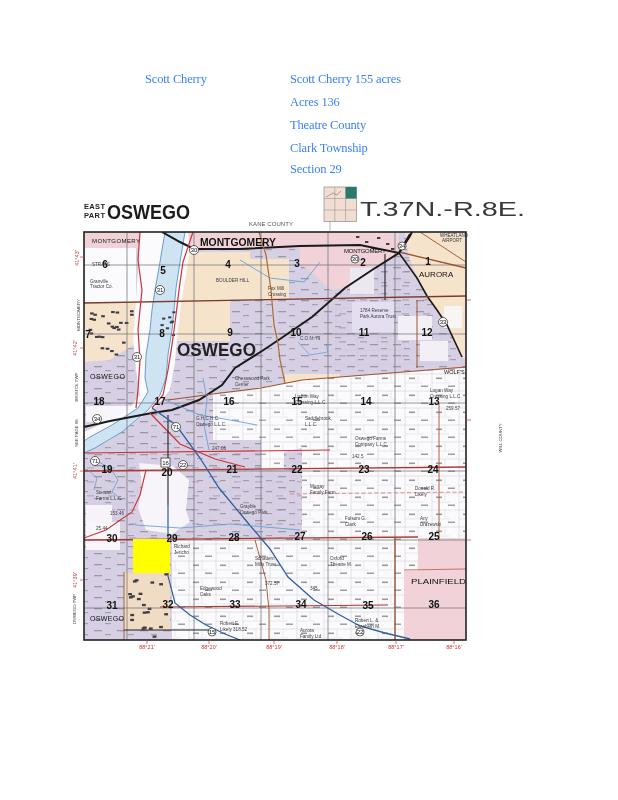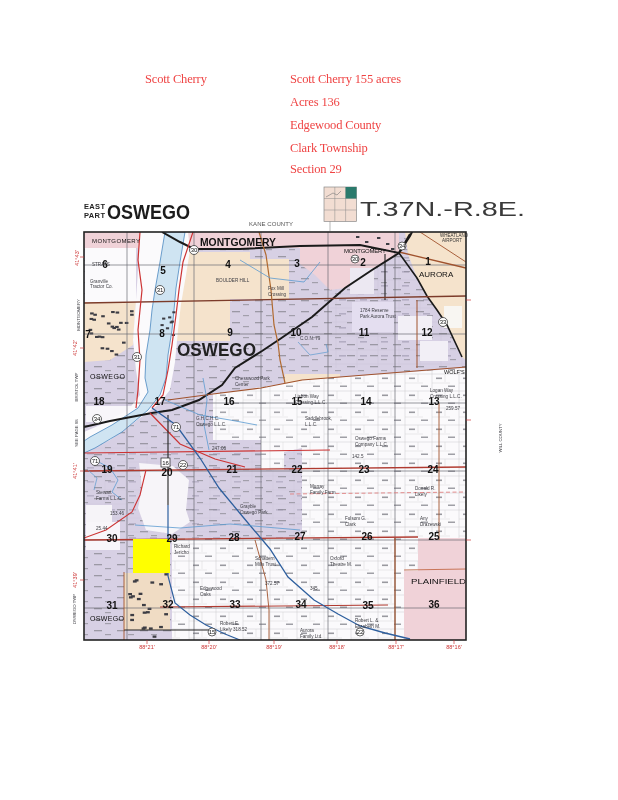--- a/index.html
+++ b/index.html
@@ -1,26 +1,26 @@
 <!DOCTYPE html>
 <html><head>
 <meta charset="utf-8">
 <style>
   html,body{margin:0;padding:0;}
   body{width:618px;height:800px;background:#ffffff;position:relative;overflow:hidden;
        font-family:"Liberation Serif", serif;}
-  .t{position:absolute;font-size:12.5px;letter-spacing:-0.15px;color:#ef4444;white-space:nowrap;}
+  .t{position:absolute;font-size:12.5px;letter-spacing:-0.15px;color:#3b82f6;white-space:nowrap;}
   svg{position:absolute;left:0;top:0;}
 </style>
 </head>
 <body>
 <div class="t" style="left:145px;top:72px;">Scott Cherry</div>
 <div class="t" style="left:290px;top:72px;text-align:right;">Scott Cherry 155 acres</div>
 <div class="t" style="left:290px;top:95px;text-align:center;">Acres 136</div>
-<div class="t" style="left:290px;top:118px;">Edgewood County</div>
+<div class="t" style="left:290px;top:118px;">Theatre County</div>
 <div class="t" style="left:290px;top:141px;">Clark Township</div>
 <div class="t" style="left:290px;top:162px;text-align:right;">Section 29</div>
 <svg width="618" height="800" viewBox="0 0 618 800">
 <defs>
 <clipPath id="mapclip">
         <rect x="84" y="232" width="382" height="408"></rect>
       </clipPath>
 <pattern id="pcl" width="27" height="17" patternUnits="userSpaceOnUse">
   <rect x="0" y="0" width="27" height="17" fill="none" stroke="#b9b9bd" stroke-width="0.4"></rect>
   <line x1="13" y1="0" x2="13" y2="8" stroke="#bbbbbf" stroke-width="0.35"></line>

